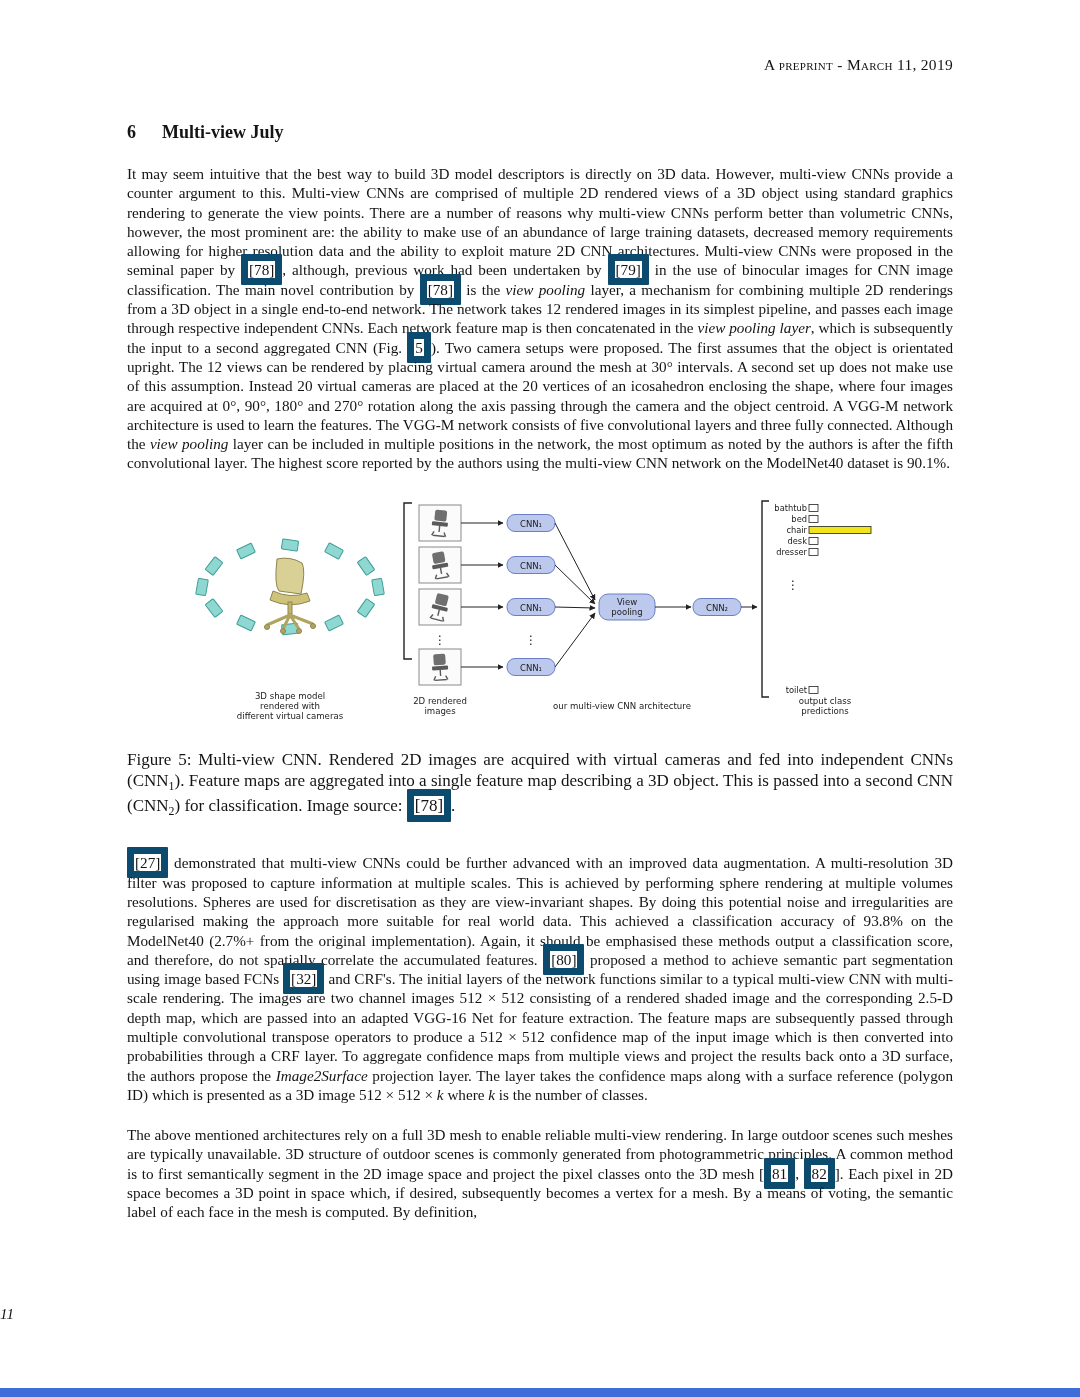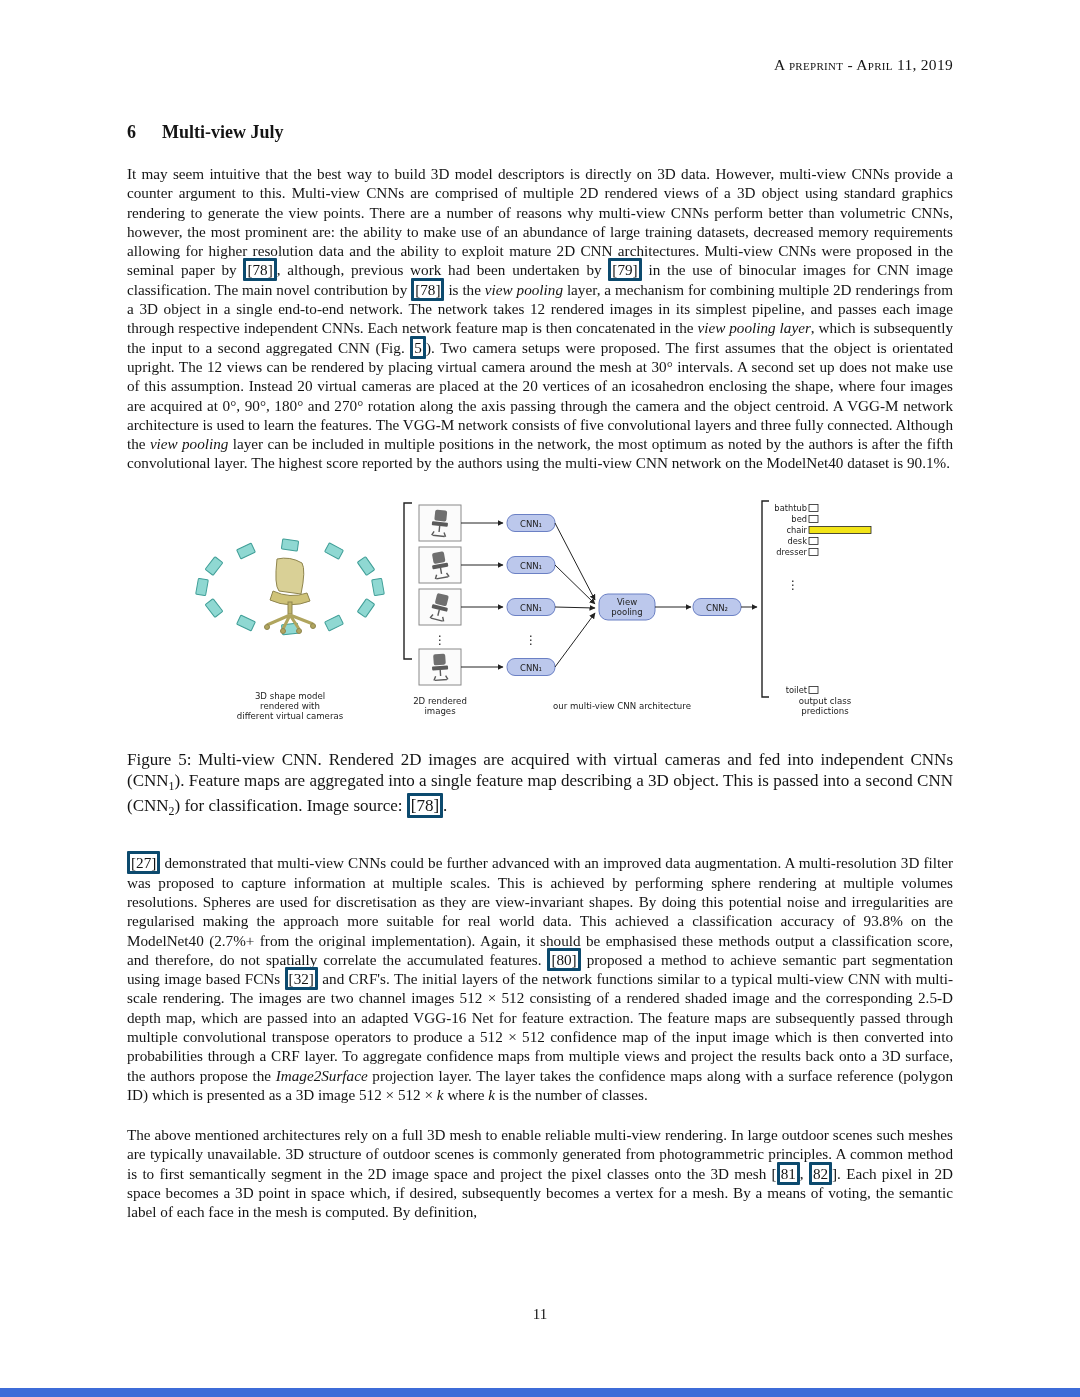--- a/index.html
+++ b/index.html
@@ -7,43 +7,43 @@
     width:1080px;height:1397px;position:relative;overflow:hidden;
     background:#ffffff;color:#141414;
     font-family:"Liberation Serif", serif;
   }
   .content{position:absolute;left:127px;top:0;width:826px;}
   .header{margin-top:56px;text-align:right;font-variant:small-caps;font-size:15.5px;letter-spacing:.3px;}
   h2.section{margin:48px 0 0 0;font-size:18px;font-weight:bold;}
   h2.section .secnum{margin-right:26px;}
   p.body-par{font-size:15.2px;line-height:1.27;text-align:justify;margin:21px 0 0 0;}
   p.body-par i, .caption i{}
-  .ref{border:3px solid #0c4a6e;padding:0 1px;border-radius:1px;}
+  .ref{border:7px solid #0c4a6e;padding:0 1px;border-radius:1px;}
   .figure-wrap{margin-top:24px;}
   svg.diagram{display:block;margin:0 auto;}
   .caption{font-size:17px;line-height:1.27;text-align:justify;margin:14px 0 0 0;}
   .caption sub, p.body-par sub{font-size:70%;}
   .p-after-fig{margin-top:34px !important;}
-  .pagenum{position:absolute;bottom:74px;left:0;width:100%;text-align:center;font-size:15px;}
+  .pagenum{position:absolute;bottom:74px;left:0;width:100%;text-align:left;font-size:15px;font-style:italic;}
   .bluebar{position:absolute;left:0;bottom:0;width:100%;height:9px;background:#3e6cd8;}
   
   .diagram text{font-family:"DejaVu Sans", sans-serif;fill:#222;}
   .t-cnn{font-size:8.5px;text-anchor:middle;}
   .t-vp{font-size:8.5px;text-anchor:middle;}
   .t-class{font-size:8.3px;text-anchor:end;}
   .t-lbl{font-size:8.6px;text-anchor:middle;}
   .t-dots{font-size:12px;text-anchor:middle;}
   .arrow{stroke:#222;stroke-width:1;fill:none;}
 </style>
 </head>
 <body>
 
 <div class="content">
 
-  <div class="header">A preprint - April 11, 2019</div>
+  <div class="header">A preprint - March 11, 2019</div>
 
   <h2 class="section"><span class="secnum">6</span><span>Multi-view July</span></h2>
 
   <p class="body-par">It may seem intuitive that the best way to build 3D model descriptors is directly on 3D data. However, multi-view CNNs provide a counter argument to this. Multi-view CNNs are comprised of multiple 2D rendered views of a 3D object using standard graphics rendering to generate the view points. There are a number of reasons why multi-view CNNs perform better than volumetric CNNs, however, the most prominent are: the ability to make use of an abundance of large training datasets, decreased memory requirements allowing for higher resolution data and the ability to exploit mature 2D CNN architectures. Multi-view CNNs were proposed in the seminal paper by <span class="ref">[78]</span>, although, previous work had been undertaken by <span class="ref">[79]</span> in the use of binocular images for CNN image classification. The main novel contribution by <span class="ref">[78]</span> is the <i>view pooling</i> layer, a mechanism for combining multiple 2D renderings from a 3D object in a single end-to-end network. The network takes 12 rendered images in its simplest pipeline, and passes each image through respective independent CNNs. Each network feature map is then concatenated in the <i>view pooling layer</i>, which is subsequently the input to a second aggregated CNN (Fig. <span class="ref">5</span>). Two camera setups were proposed. The first assumes that the object is orientated upright. The 12 views can be rendered by placing virtual camera around the mesh at 30° intervals. A second set up does not make use of this assumption. Instead 20 virtual cameras are placed at the 20 vertices of an icosahedron enclosing the shape, where four images are acquired at 0°, 90°, 180° and 270° rotation along the axis passing through the camera and the object centroid. A VGG-M network architecture is used to learn the features. The VGG-M network consists of five convolutional layers and three fully connected. Although the <i>view pooling</i> layer can be included in multiple positions in the network, the most optimum as noted by the authors is after the fifth convolutional layer. The highest score reported by the authors using the multi-view CNN network on the ModelNet40 dataset is 90.1%.</p>
 
   <div class="figure-wrap">
     <svg class="diagram" width="690" height="238" viewBox="0 0 690 238">
       <defs>
         <marker id="arr" markerWidth="8" markerHeight="8" refX="5.5" refY="3" orient="auto">
           <path d="M0,0 L6,3 L0,6 Z" fill="#222"></path>

